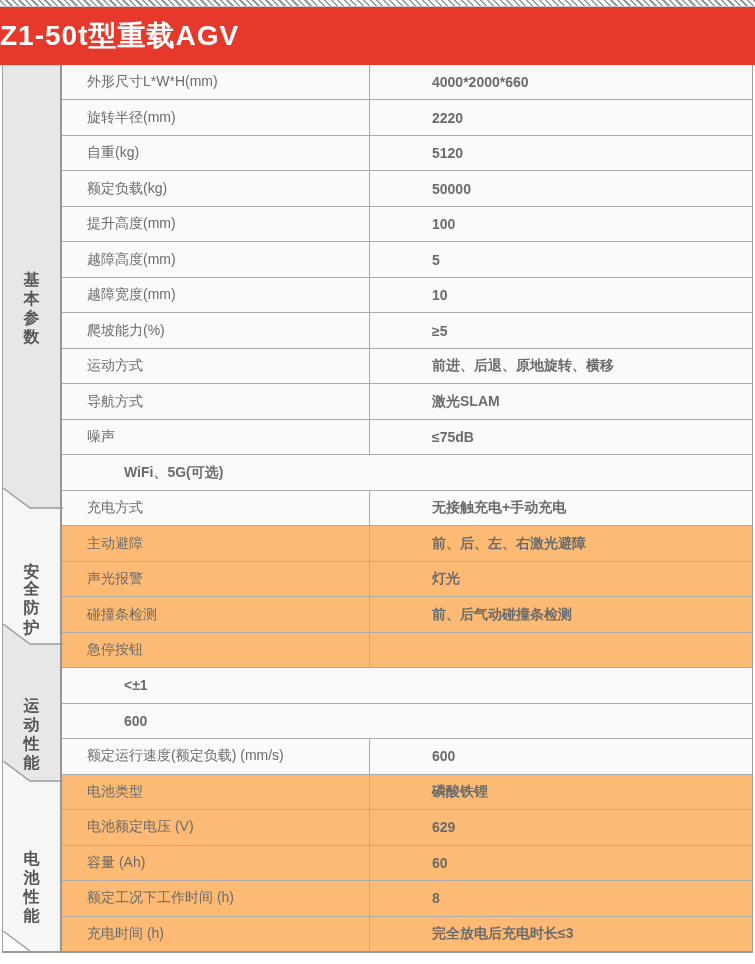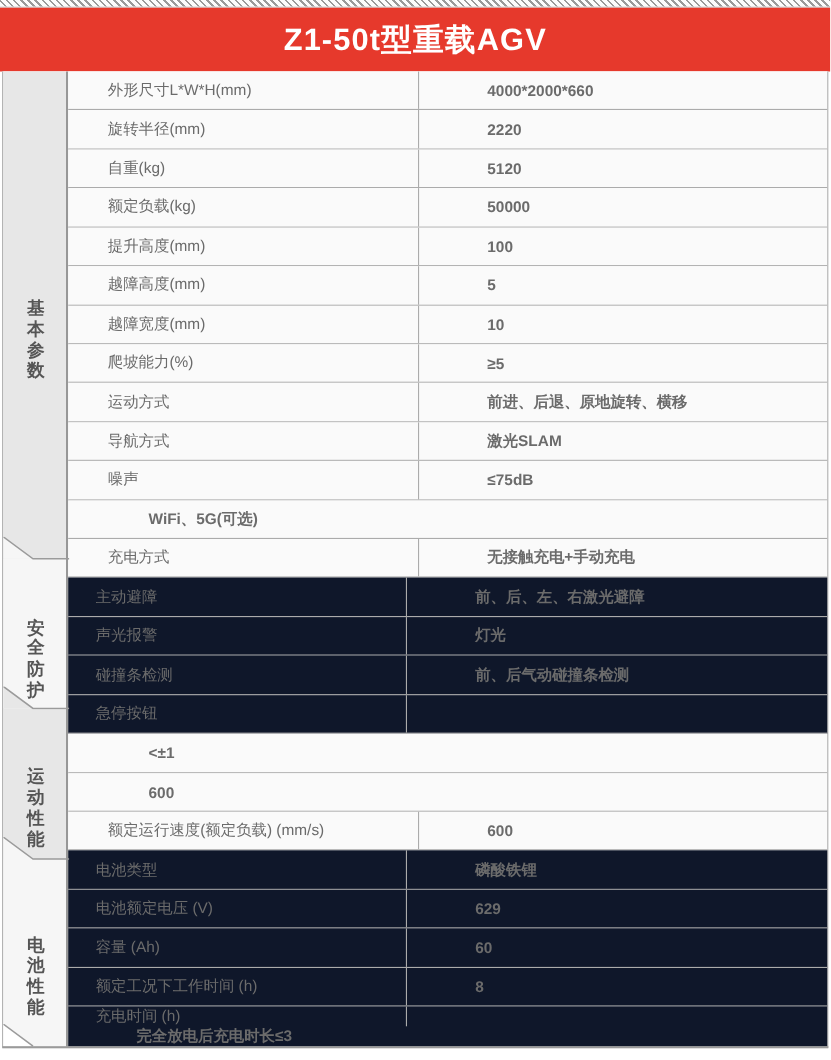--- a/index.html
+++ b/index.html
@@ -11,21 +11,21 @@
   .hatch {
     width:755px; height:7px; background:#fff;
     background-image:repeating-linear-gradient(45deg,
       #fcfcfc 0px, #fcfcfc 3px, #9a9a9a 3px, #9a9a9a 4.6px);
     border-bottom:1px solid #c9c9c9;
   }
 
   
   .banner {
     width:755px; height:58px; background:#e6392c;
-    display:flex; align-items:center; justify-content:center;
+    display:flex; align-items:center; 
   }
   .banner .title {
     color:#ffffff; font-size:28px; font-weight:bold; letter-spacing:1px;
   }
 
   
   .table {
     margin:0 2px; width:751px; height:888px;
     border-left:1px solid #a0a0a0; border-right:1px solid #a0a0a0;
     border-bottom:2px solid #9a9a9a;
@@ -49,23 +49,23 @@
     writing-mode:vertical-lr; text-orientation:upright;
     font-size:16px; font-weight:bold; color:#555555;
     letter-spacing:19px; margin-bottom:-19px; line-height:1;
   }
   .chamfer { position:absolute; left:0; top:-20px; pointer-events:none; }
   .chamfer.bottom { top:auto; bottom:-1px; }
 
   
   .rows { flex:1 1 auto; display:flex; flex-direction:column; }
   .row { flex:1 1 0; display:flex; border-bottom:1px solid #ababab; }
-  .row:last-child { border-bottom:none;flex-direction:column; }
-  .row.secA { background:#fafafa;padding-left:11px; }
-  .row.secB { background:#0f172a; }
+  .row:last-child { border-bottom:none; }
+  .row.secA { background:#fafafa; }
+  .row.secB { background:#fdba74; }
   .cell { display:flex; align-items:center; font-size:14px; color:#6b6b6b; }
   .cell.label { width:308px; padding-left:25px; border-right:1px solid #ababab; }
   .cell.value { flex:1 1 auto; padding-left:62px;font-weight:bold; }
 </style>
 </head>
 <body>
 
 <div class="page">
 
   <div class="hatch"></div>

